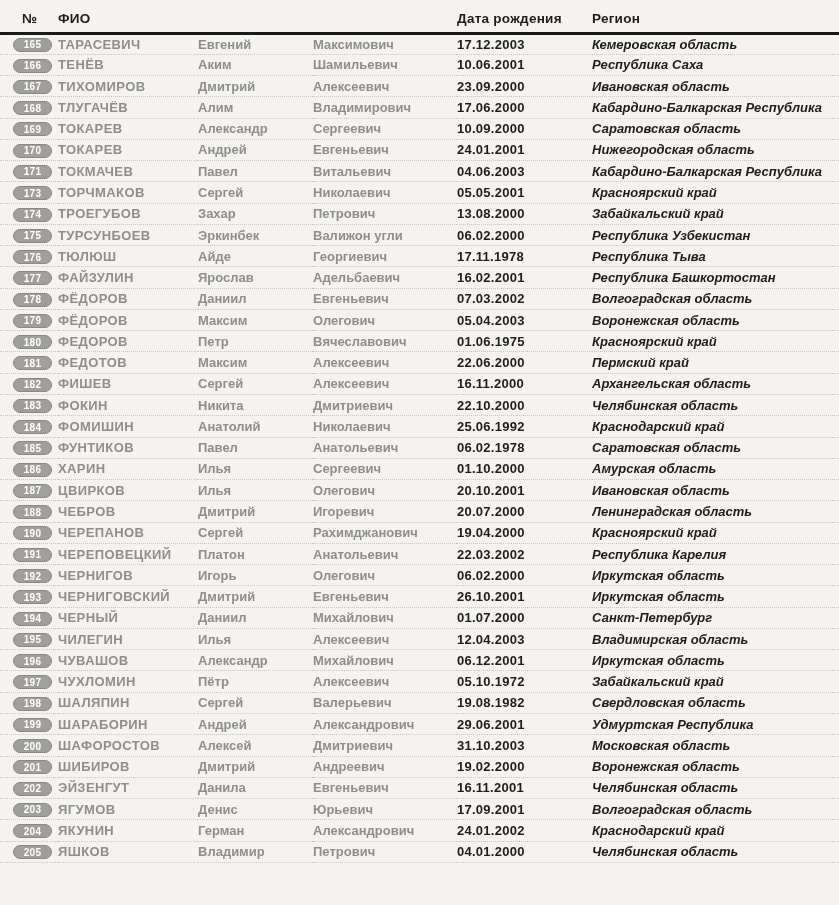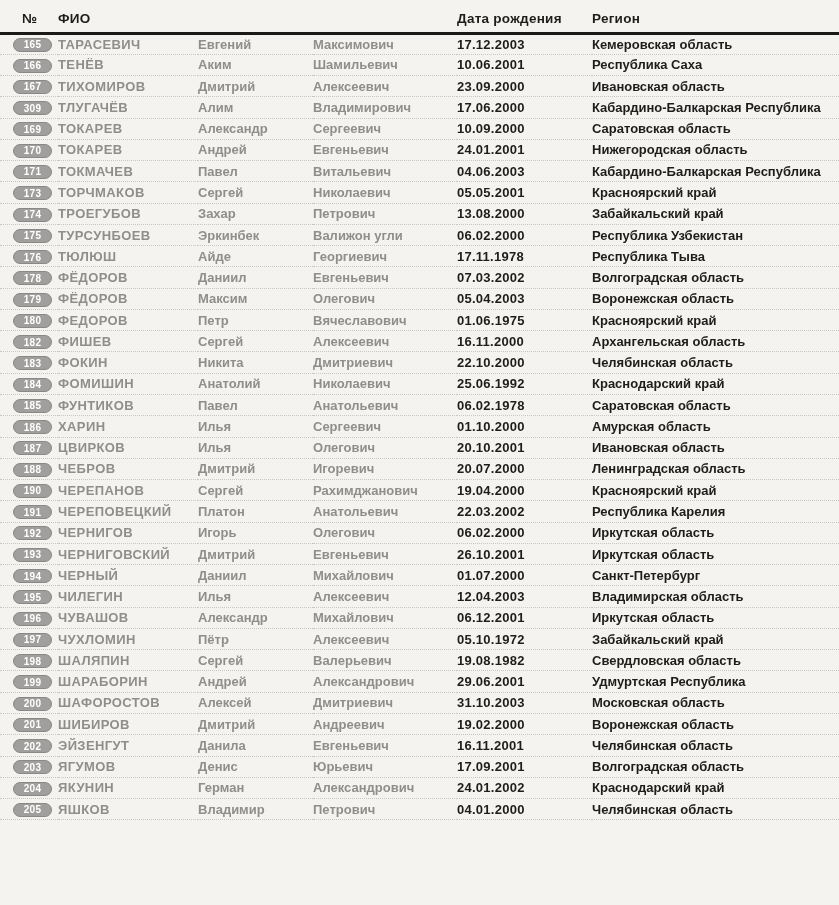--- a/index.html
+++ b/index.html
@@ -79,20 +79,21 @@
     font-weight:600;
   }
   td.dob{
     color:var(--dark-text);
     font-weight:700;
     letter-spacing:.02em;
   }
   td.region{
     color:var(--dark-text);
     font-weight:600;
+    font-style:italic;
   }
 </style>
 </head>
 <body>
 
 <table>
   <colgroup>
     <col class="c-num">
       <col class="c-surname">
       <col class="c-first">
@@ -129,21 +130,21 @@
       </tr>
       <tr>
         <td class="num"><span class="badge">167</span></td>
         <td class="surname">ТИХОМИРОВ</td>
         <td class="first">Дмитрий</td>
         <td class="patr">Алексеевич</td>
         <td class="dob">23.09.2000</td>
         <td class="region">Ивановская область</td>
       </tr>
       <tr>
-        <td class="num"><span class="badge">309</span></td>
+        <td class="num"><span class="badge">168</span></td>
         <td class="surname">ТЛУГАЧЁВ</td>
         <td class="first">Алим</td>
         <td class="patr">Владимирович</td>
         <td class="dob">17.06.2000</td>
         <td class="region">Кабардино-Балкарская Республика</td>
       </tr>
       <tr>
         <td class="num"><span class="badge">169</span></td>
         <td class="surname">ТОКАРЕВ</td>
         <td class="first">Александр</td>
@@ -193,20 +194,28 @@
       </tr>
       <tr>
         <td class="num"><span class="badge">176</span></td>
         <td class="surname">ТЮЛЮШ</td>
         <td class="first">Айде</td>
         <td class="patr">Георгиевич</td>
         <td class="dob">17.11.1978</td>
         <td class="region">Республика Тыва</td>
       </tr>
       <tr>
+        <td class="num"><span class="badge">177</span></td>
+        <td class="surname">ФАЙЗУЛИН</td>
+        <td class="first">Ярослав</td>
+        <td class="patr">Адельбаевич</td>
+        <td class="dob">16.02.2001</td>
+        <td class="region">Республика Башкортостан</td>
+      </tr>
+      <tr>
         <td class="num"><span class="badge">178</span></td>
         <td class="surname">ФЁДОРОВ</td>
         <td class="first">Даниил</td>
         <td class="patr">Евгеньевич</td>
         <td class="dob">07.03.2002</td>
         <td class="region">Волгоградская область</td>
       </tr>
       <tr>
         <td class="num"><span class="badge">179</span></td>
         <td class="surname">ФЁДОРОВ</td>
@@ -217,20 +226,28 @@
       </tr>
       <tr>
         <td class="num"><span class="badge">180</span></td>
         <td class="surname">ФЕДОРОВ</td>
         <td class="first">Петр</td>
         <td class="patr">Вячеславович</td>
         <td class="dob">01.06.1975</td>
         <td class="region">Красноярский край</td>
       </tr>
       <tr>
+        <td class="num"><span class="badge">181</span></td>
+        <td class="surname">ФЕДОТОВ</td>
+        <td class="first">Максим</td>
+        <td class="patr">Алексеевич</td>
+        <td class="dob">22.06.2000</td>
+        <td class="region">Пермский край</td>
+      </tr>
+      <tr>
         <td class="num"><span class="badge">182</span></td>
         <td class="surname">ФИШЕВ</td>
         <td class="first">Сергей</td>
         <td class="patr">Алексеевич</td>
         <td class="dob">16.11.2000</td>
         <td class="region">Архангельская область</td>
       </tr>
       <tr>
         <td class="num"><span class="badge">183</span></td>
         <td class="surname">ФОКИН</td>

